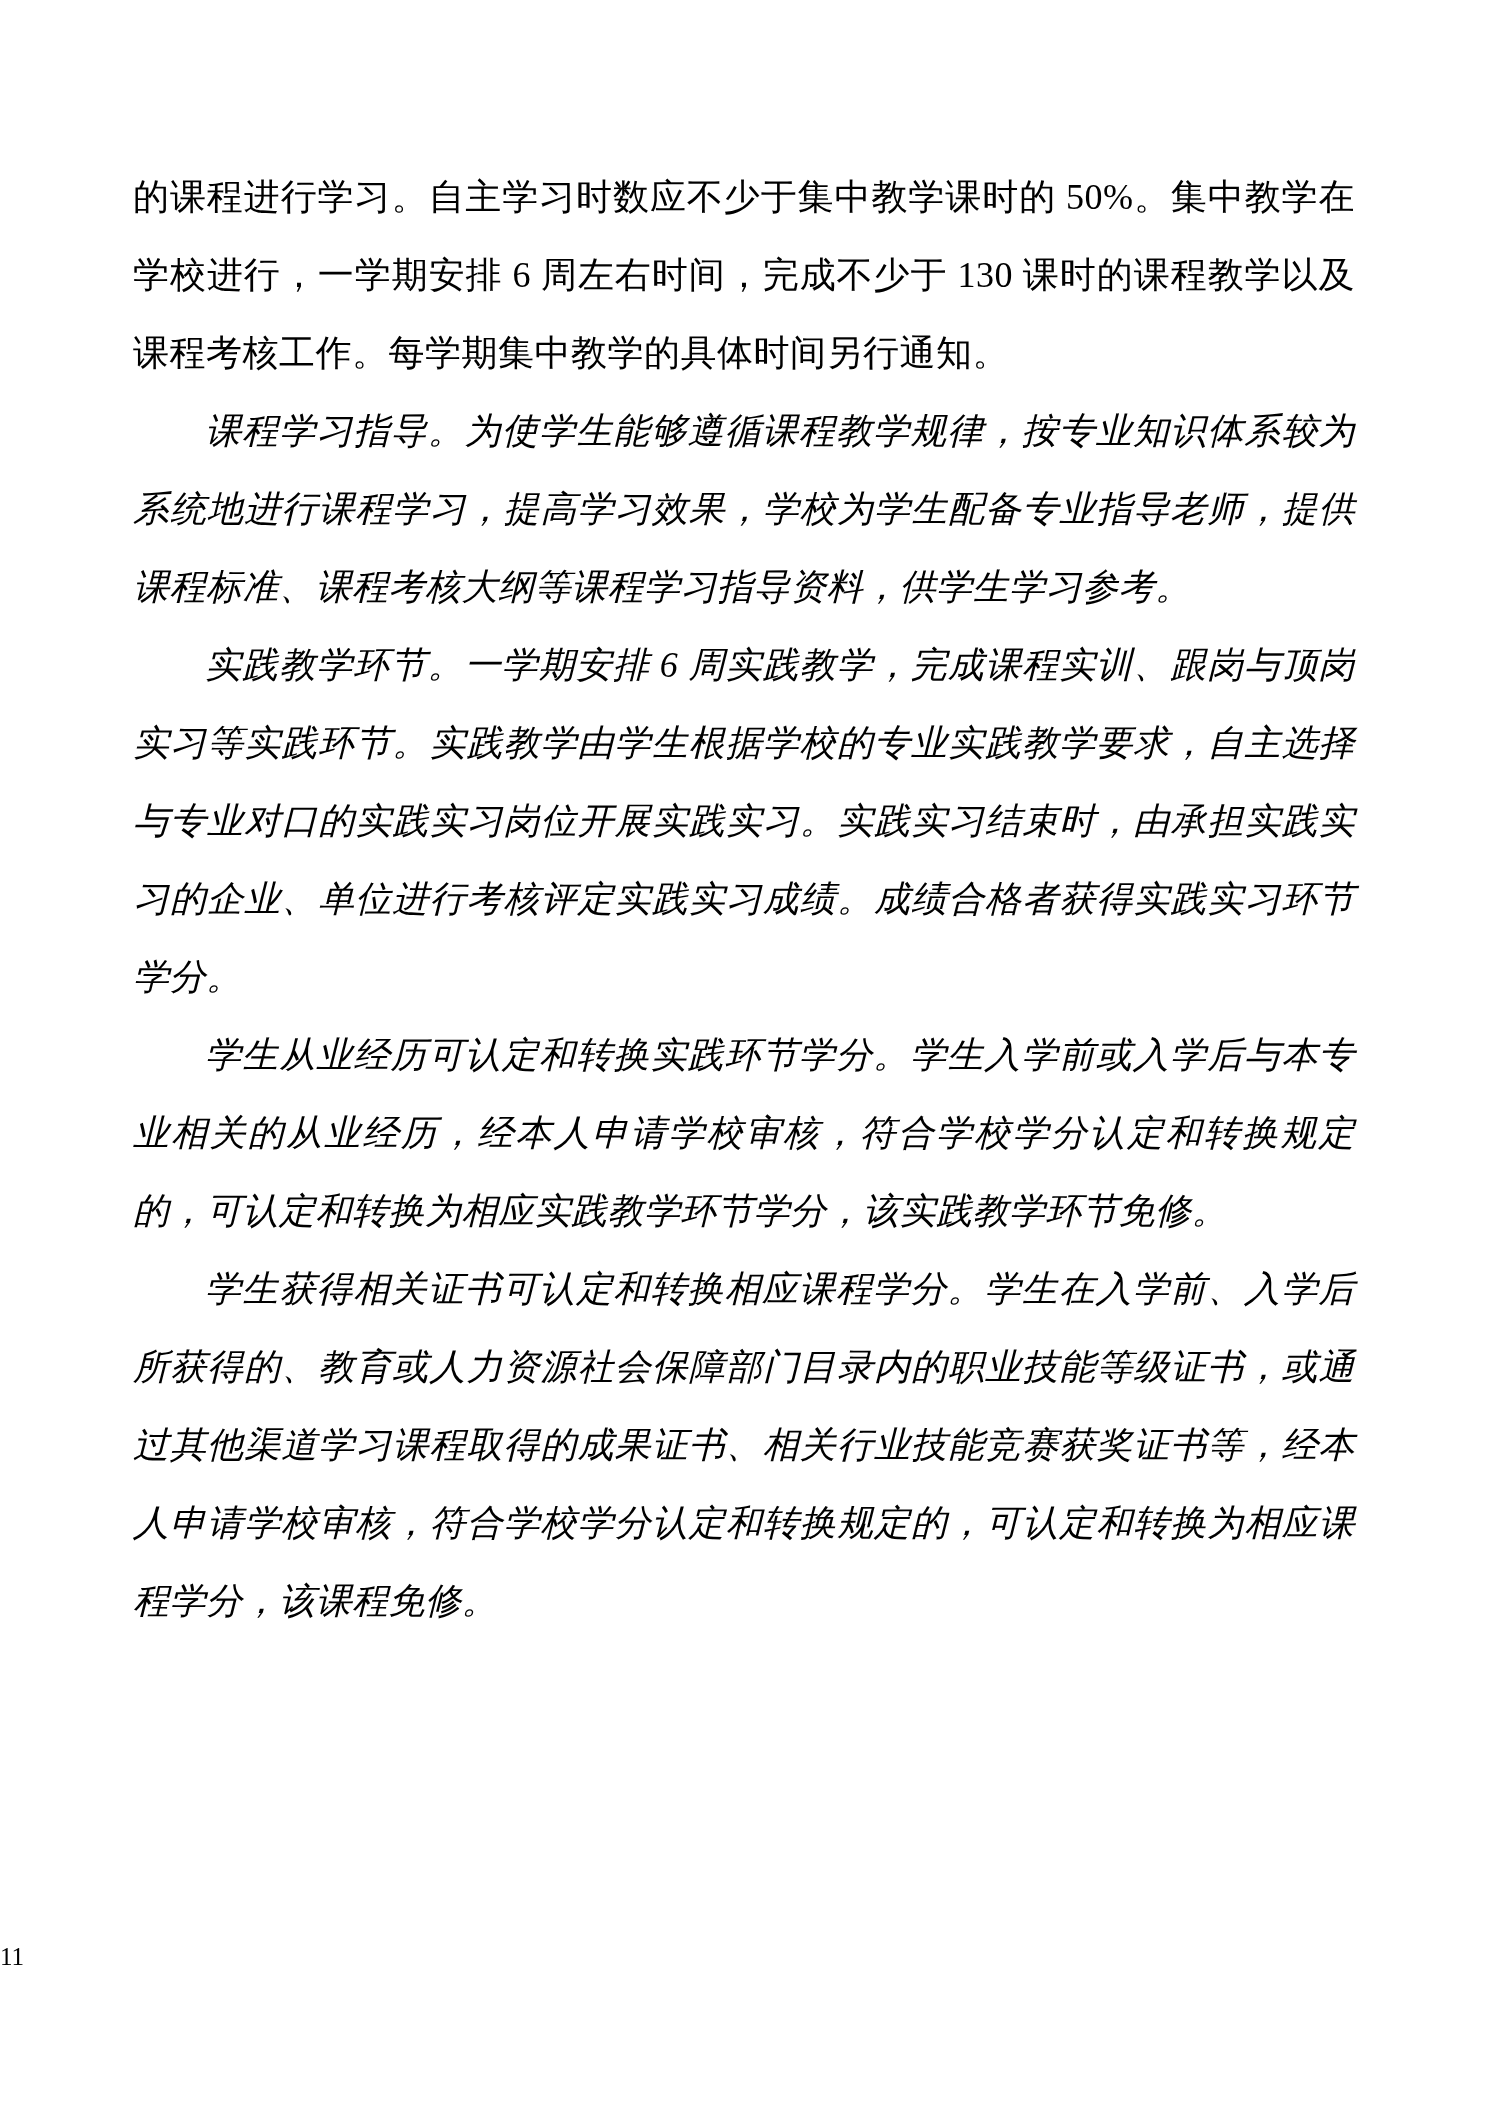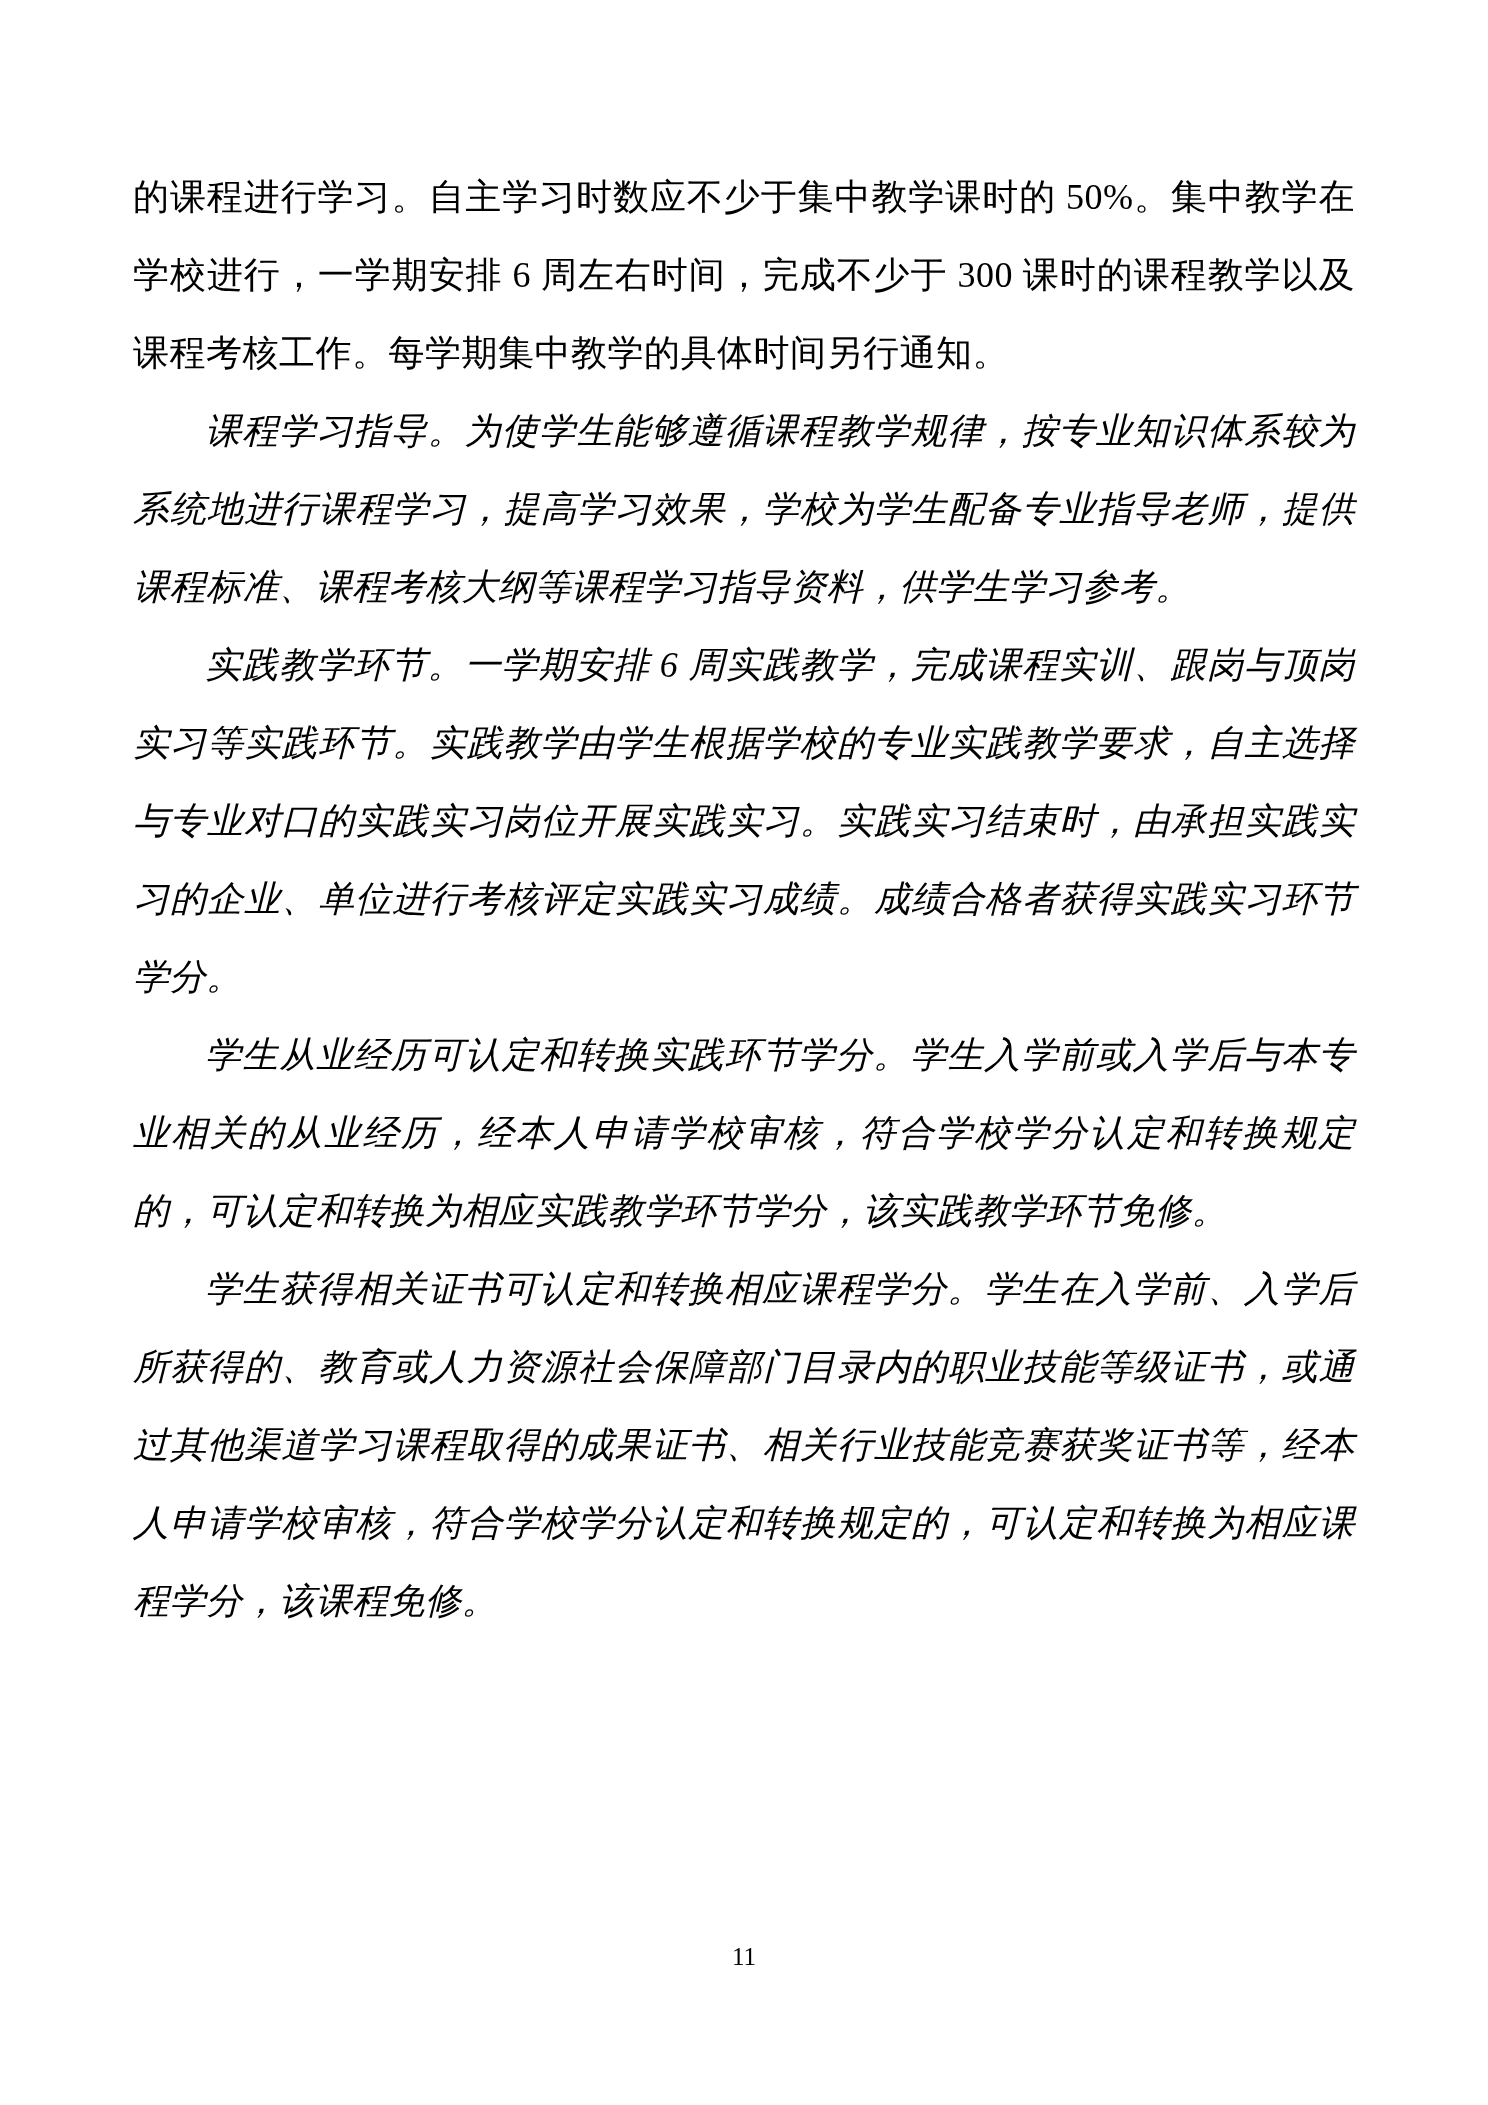--- a/index.html
+++ b/index.html
@@ -35,31 +35,31 @@
   }
   .para.indent {
     text-indent: 2em;
     font-style: italic;
   }
   .page-number {
     position: absolute;
     top: 1942px;
     left: 0;
     width: 100%;
-    text-align: center;
+    text-align: left;
     font-size: 25px;
     line-height: 30px;
     color: #000000;
   }
 </style>
 </head>
 <body>
 
 <div class="page">
   <div class="content">
-    <p class="para">的课程进行学习。自主学习时数应不少于集中教学课时的 50%。集中教学在学校进行，一学期安排 6 周左右时间，完成不少于 300 课时的课程教学以及课程考核工作。每学期集中教学的具体时间另行通知。</p>
+    <p class="para">的课程进行学习。自主学习时数应不少于集中教学课时的 50%。集中教学在学校进行，一学期安排 6 周左右时间，完成不少于 130 课时的课程教学以及课程考核工作。每学期集中教学的具体时间另行通知。</p>
     <p class="para indent">课程学习指导。为使学生能够遵循课程教学规律，按专业知识体系较为系统地进行课程学习，提高学习效果，学校为学生配备专业指导老师，提供课程标准、课程考核大纲等课程学习指导资料，供学生学习参考。</p>
     <p class="para indent">实践教学环节。一学期安排 6 周实践教学，完成课程实训、跟岗与顶岗实习等实践环节。实践教学由学生根据学校的专业实践教学要求，自主选择与专业对口的实践实习岗位开展实践实习。实践实习结束时，由承担实践实习的企业、单位进行考核评定实践实习成绩。成绩合格者获得实践实习环节学分。</p>
     <p class="para indent">学生从业经历可认定和转换实践环节学分。学生入学前或入学后与本专业相关的从业经历，经本人申请学校审核，符合学校学分认定和转换规定的，可认定和转换为相应实践教学环节学分，该实践教学环节免修。</p>
     <p class="para indent">学生获得相关证书可认定和转换相应课程学分。学生在入学前、入学后所获得的、教育或人力资源社会保障部门目录内的职业技能等级证书，或通过其他渠道学习课程取得的成果证书、相关行业技能竞赛获奖证书等，经本人申请学校审核，符合学校学分认定和转换规定的，可认定和转换为相应课程学分，该课程免修。</p>
   </div>
   <div class="page-number">11</div>
 </div>
 
 </body></html>

